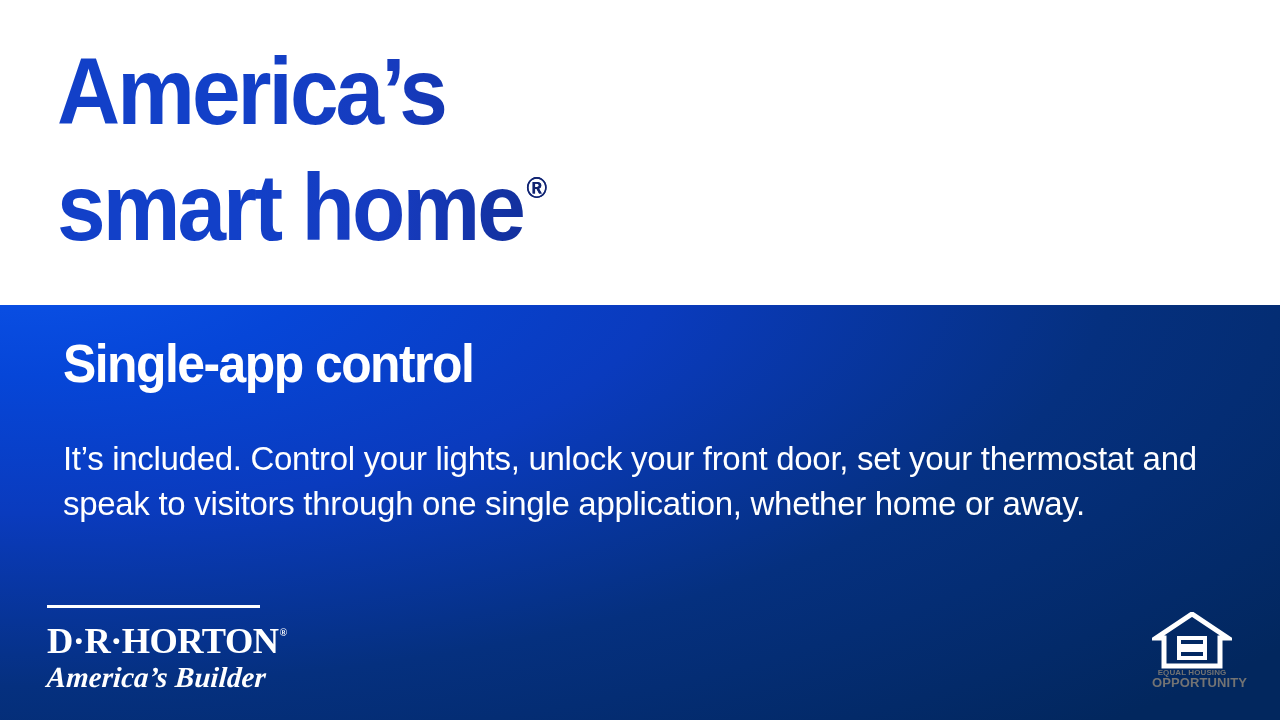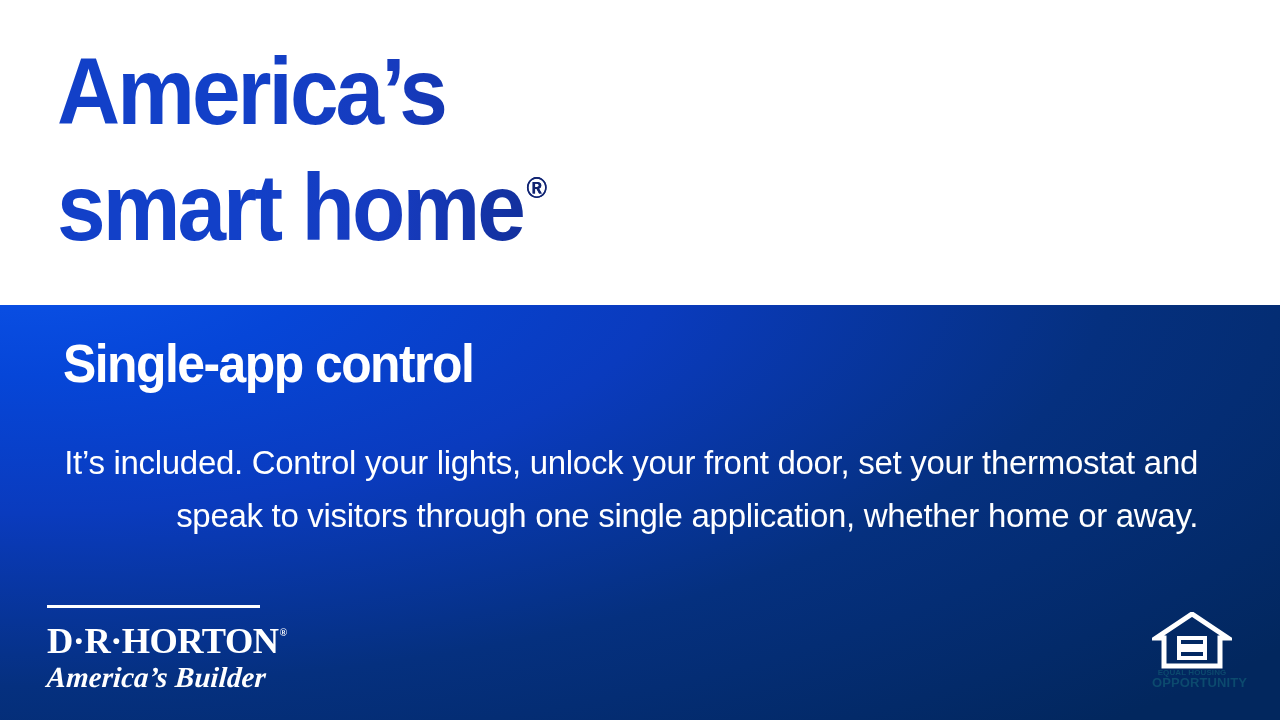--- a/index.html
+++ b/index.html
@@ -71,21 +71,20 @@
   
   .panel {
     position: absolute;
     left: 0;
     top: 305px;
     width: 1280px;
     height: 415px;
     background:
       radial-gradient(125% 150% at 2% -10%, #0B52E8 0%, #0646D8 18%, #0A3BBE 40%, #05307F 68%, #02275E 100%);
     overflow: hidden;
-    text-align: right;
   }
 
   .panel-heading {
     position: absolute;
     left: 63px;
     top: 31px;
     font-family: "Liberation Sans", sans-serif;
     font-weight: bold;
     font-size: 53px;
     line-height: 56px;
@@ -97,21 +96,21 @@
   }
 
   .panel-body {
     position: absolute;
     left: 63px;
     top: 131px;
     width: 1135px;
     font-family: "Liberation Sans", sans-serif;
     font-weight: normal;
     font-size: 33px;
-    line-height: 53px;
+    line-height: 45px;
     letter-spacing: -0.3px;
     color: #ffffff;
   }
 
   
   .drh-logo {
     position: absolute;
     left: 47px;
     top: 300px;
     width: 216px;
@@ -162,21 +161,21 @@
     width: 80px;
     height: 78px;
   }
   .eho svg { display: block; }
   .eho-text {
     position: absolute;
     left: 0;
     top: 56px;
     width: 80px;
     text-align: center;
-    color: #0c4a6e;
+    color: #737373;
     font-family: "Liberation Sans", sans-serif;
     font-weight: bold;
   }
   .eho-text .l1 {
     font-size: 8px;
     line-height: 9px;
     letter-spacing: 0.1px;
     display: block;
   }
   .eho-text .l2 {

